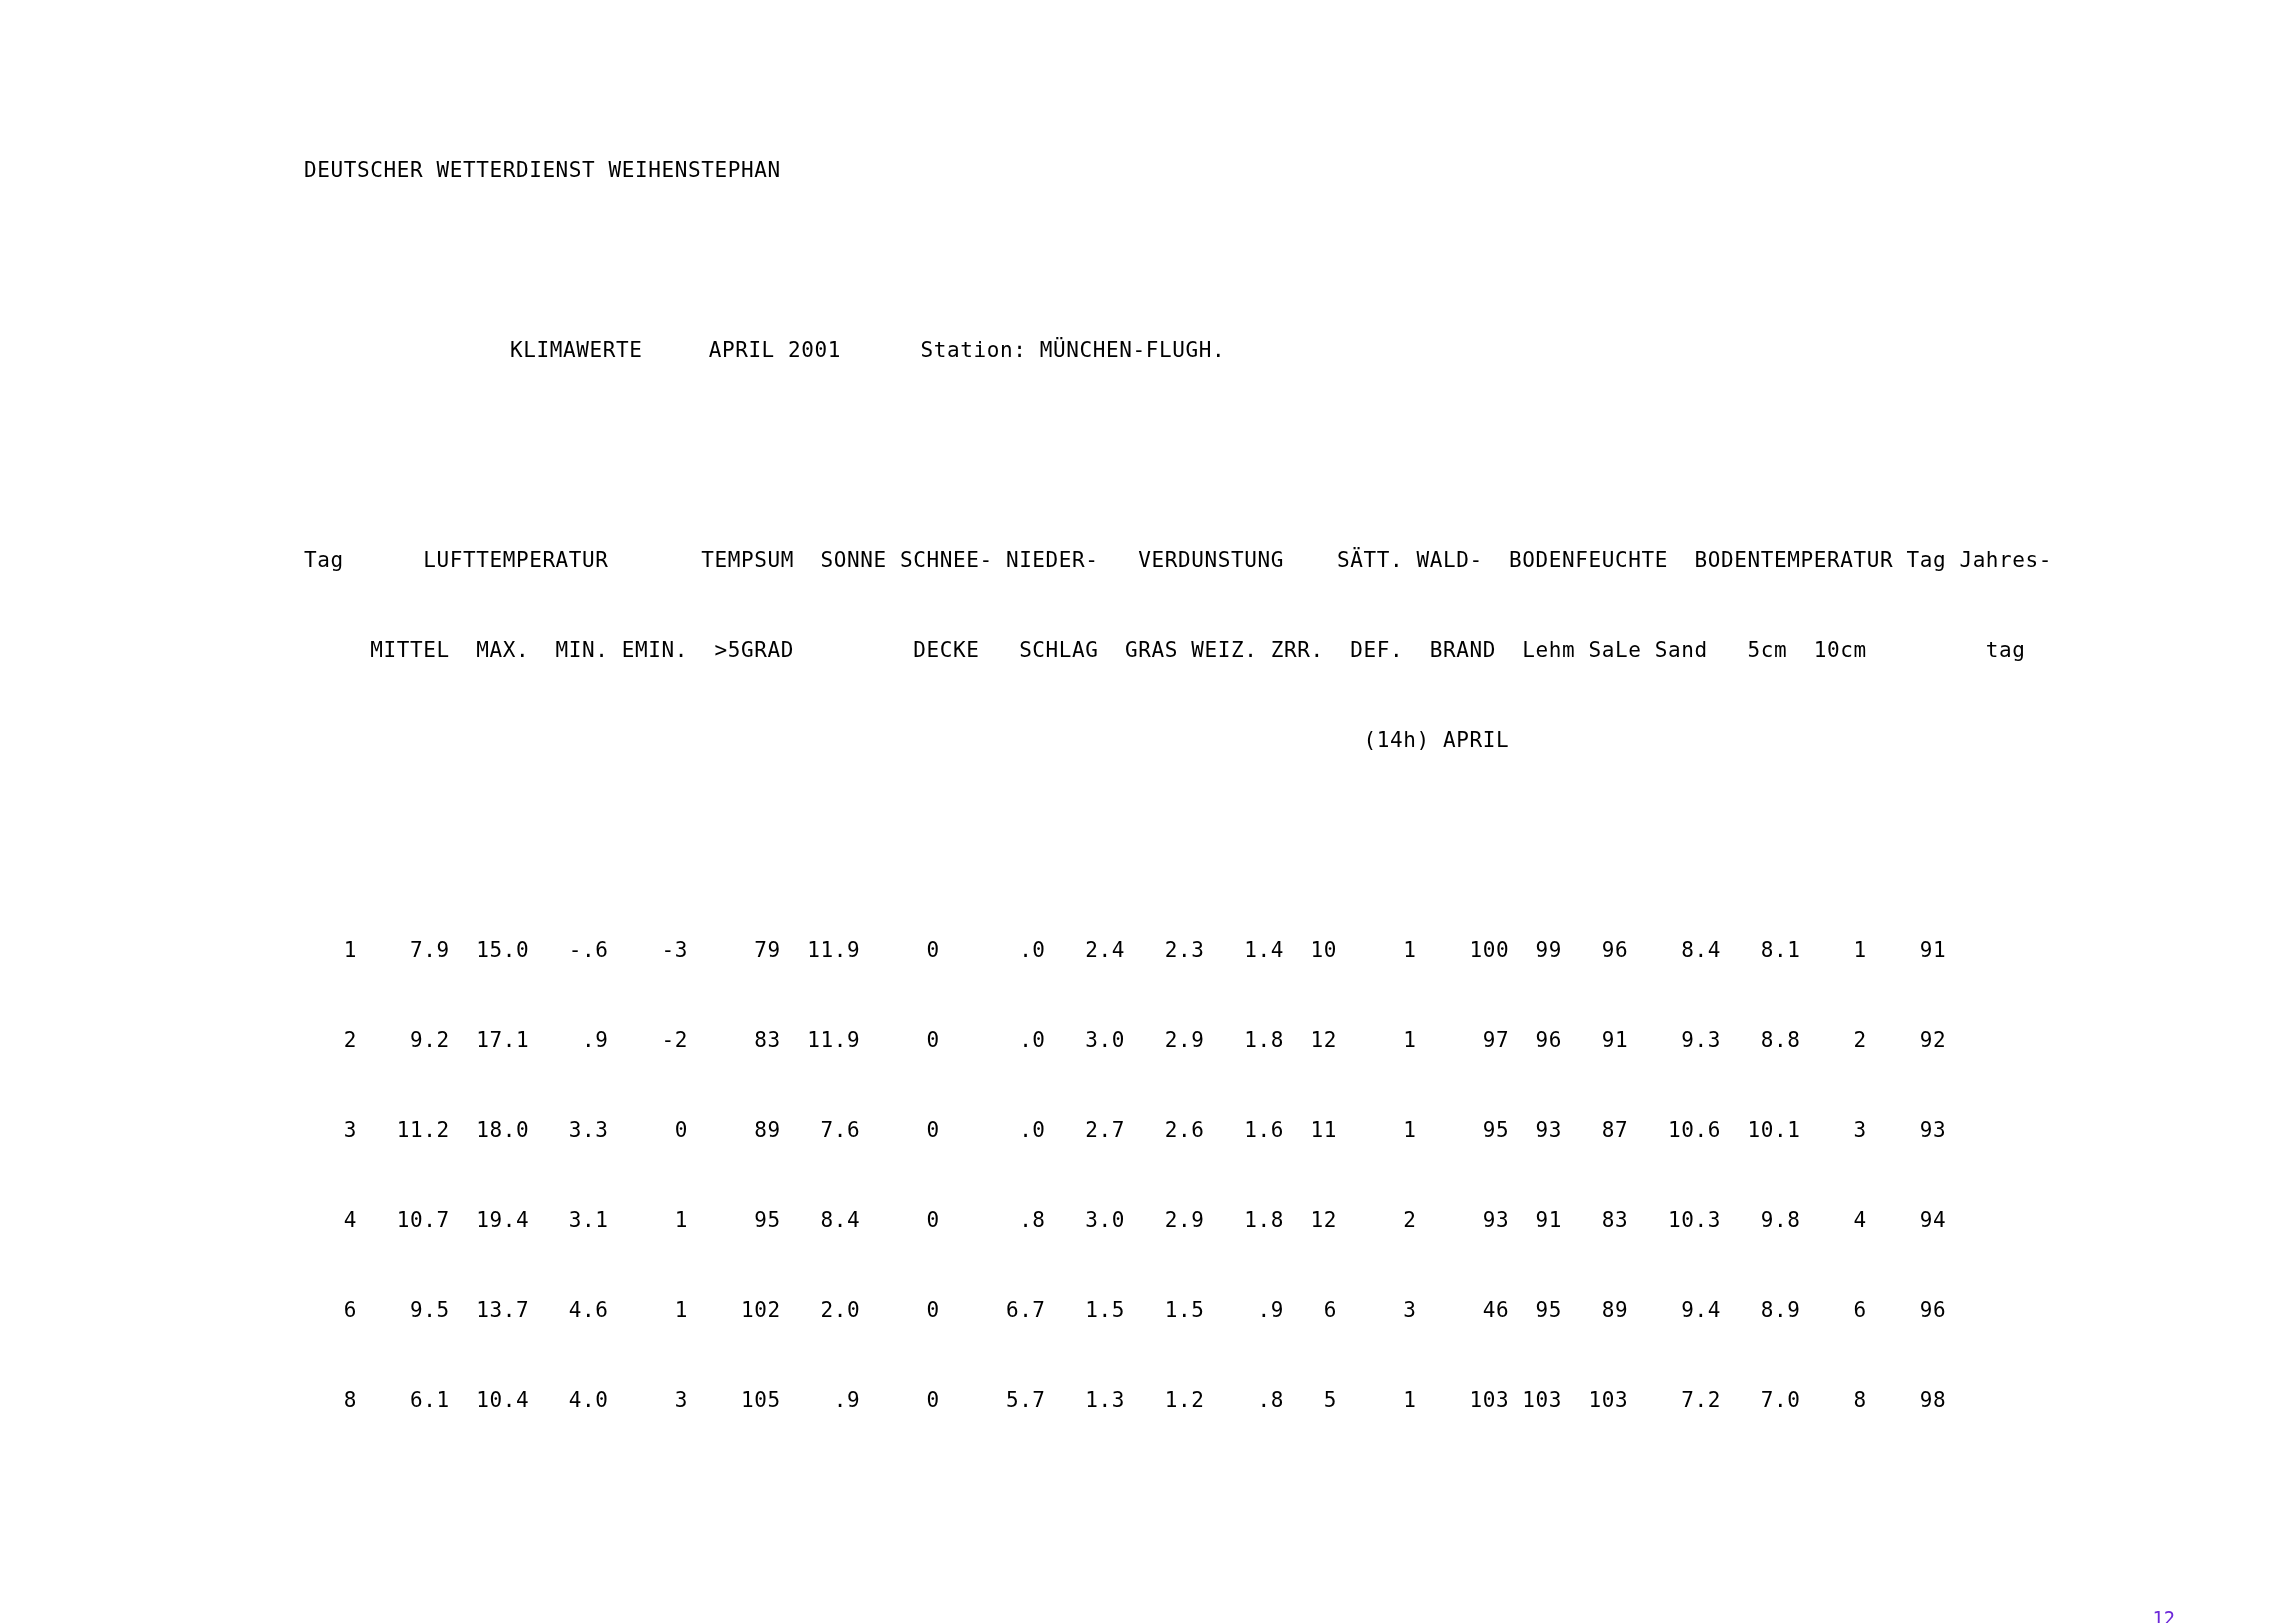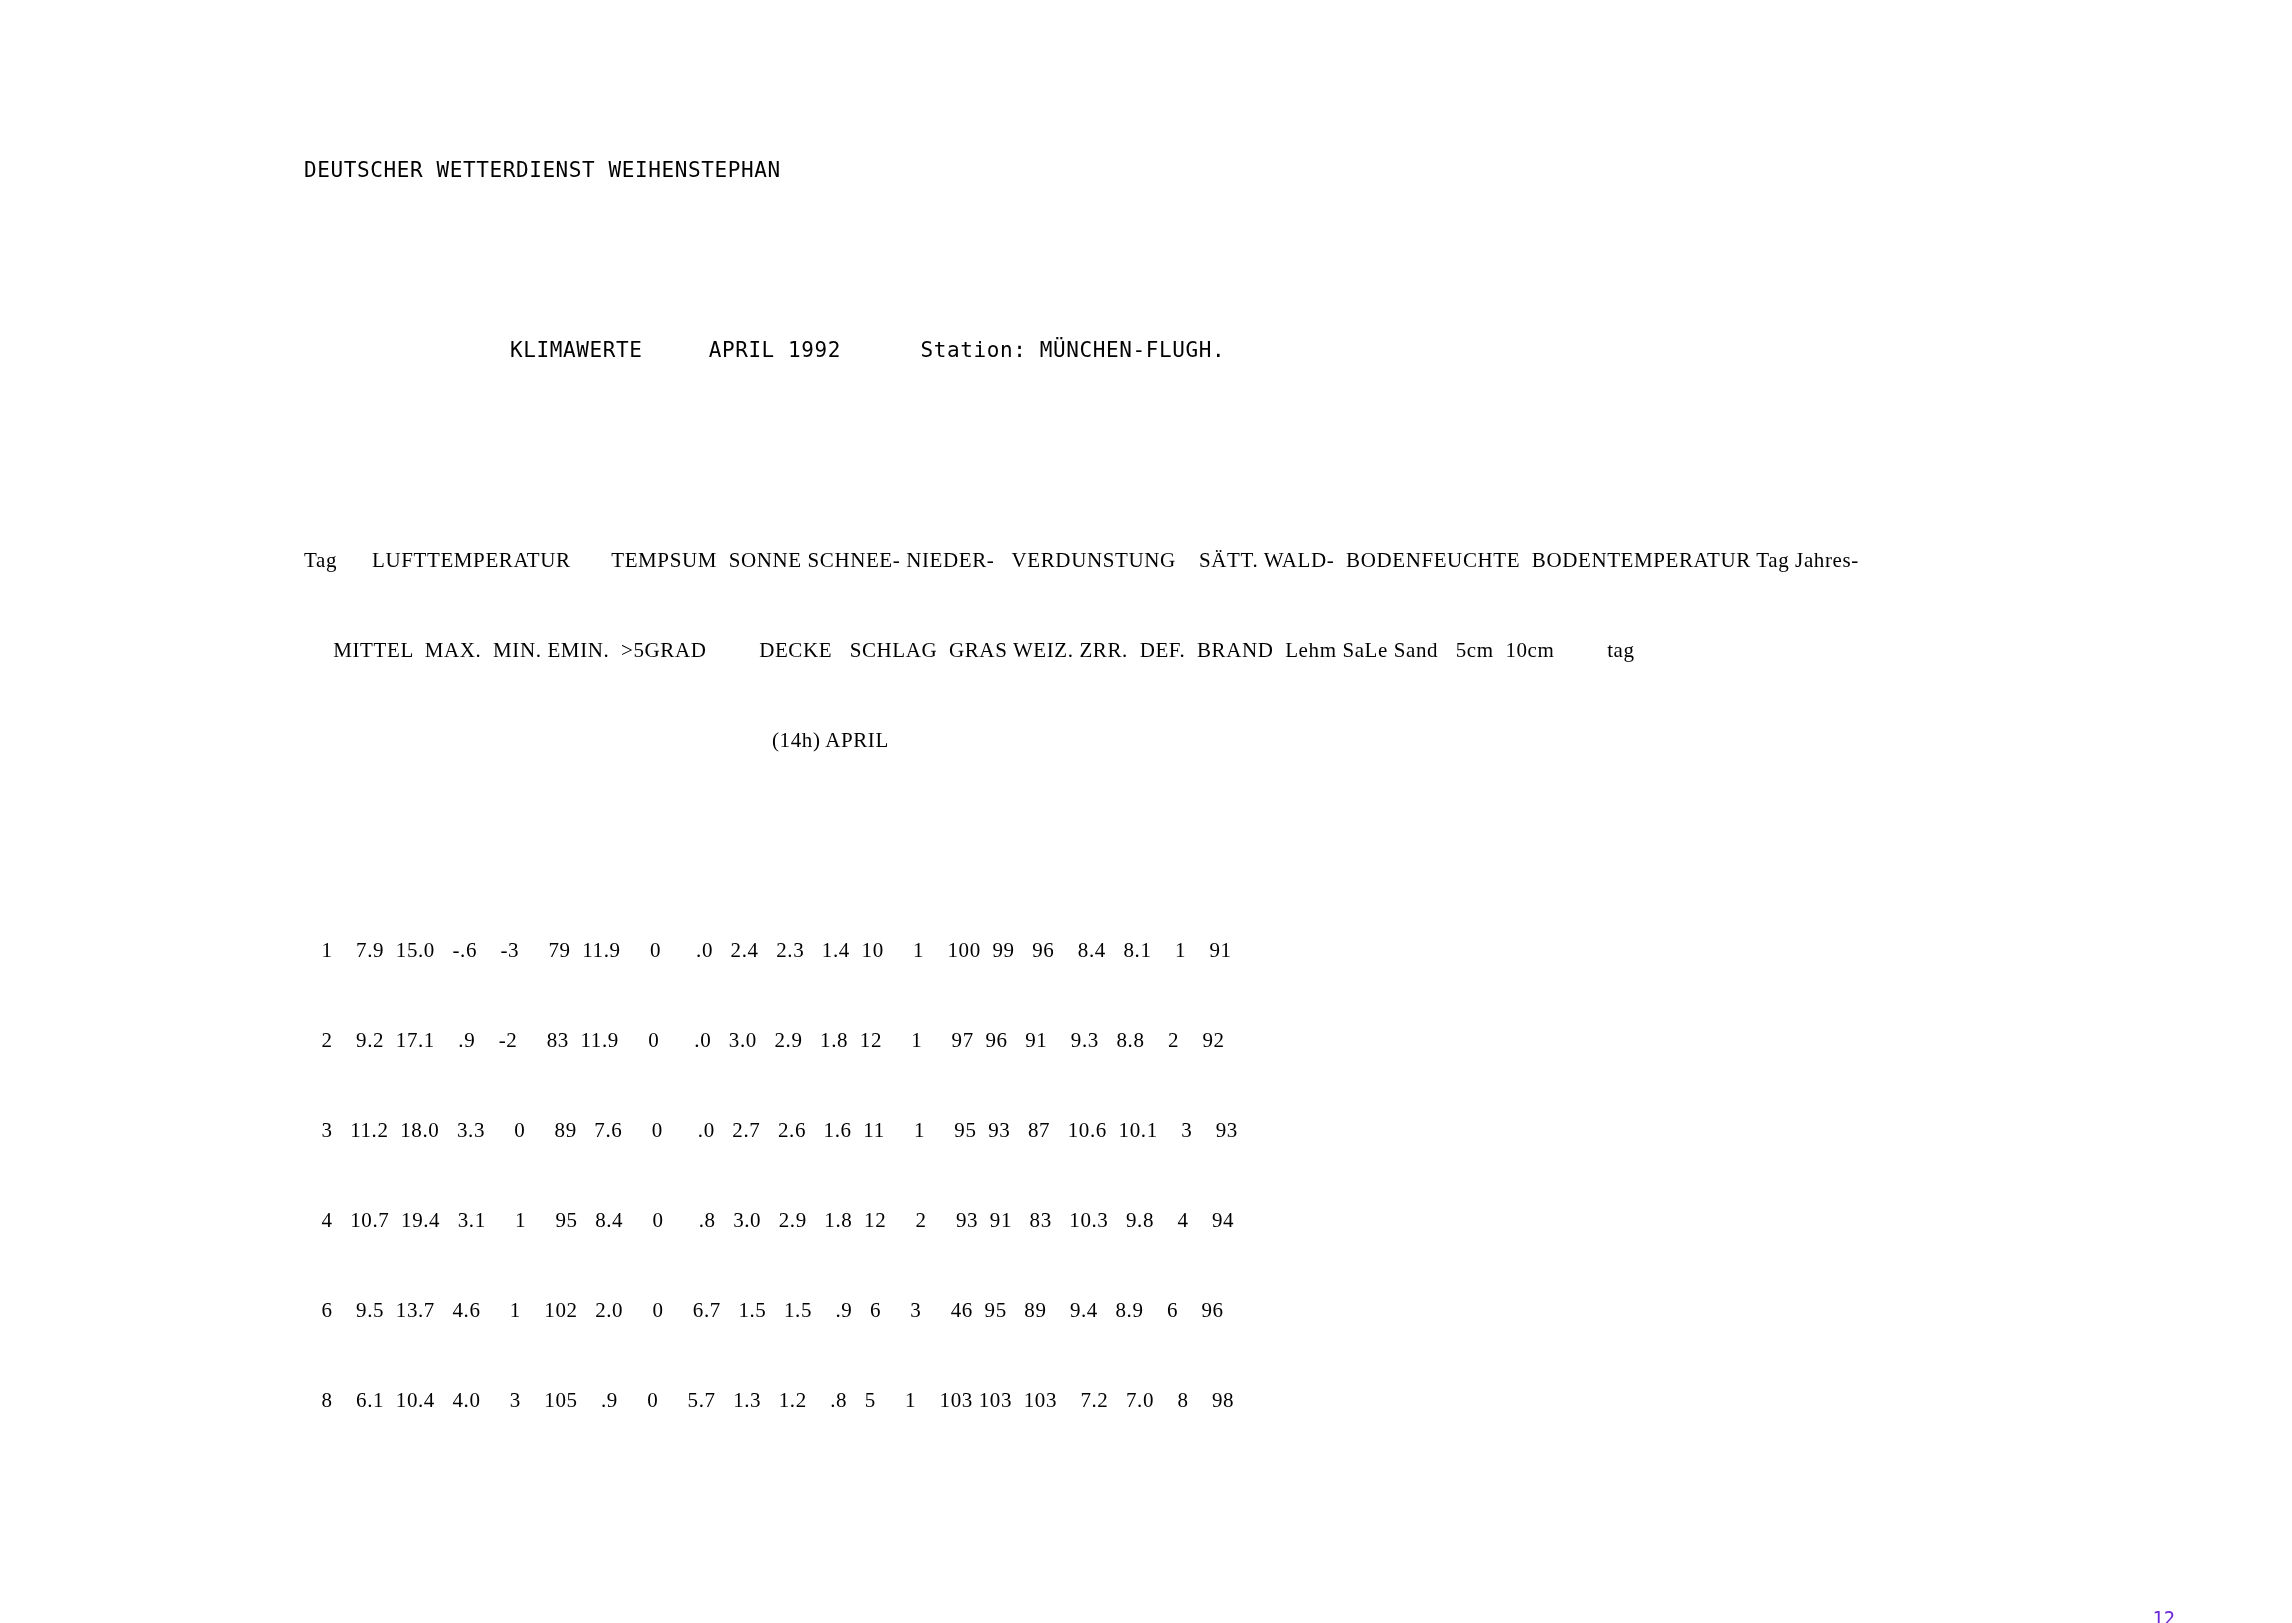--- a/index.html
+++ b/index.html
@@ -29,21 +29,20 @@
     letter-spacing: 0.6px;
   }
   .ind-head {
     padding-left: 304px;
   }
   .ind-title {
     padding-left: 510px;
   }
   .ind-table {
     padding-left: 304px;
-    font-family: Liberation Serif, serif;
   }
   .blank {
     display: block;
     height: 30px;
   }
   .pageno {
     position: absolute;
     right: 118px;
     bottom: 17.6px;
     font-size: 18.6px;
@@ -52,21 +51,21 @@
   .row { display: block; }
 </style>
 </head>
 <body>
 
 <div class="page">
   <div class="doc">
 
     <span class="row ind-head">DEUTSCHER WETTERDIENST WEIHENSTEPHAN</span>
     <span class="blank"></span>
-    <span class="row ind-title">KLIMAWERTE     APRIL 1992      Station: MÜNCHEN-FLUGH.</span>
+    <span class="row ind-title">KLIMAWERTE     APRIL 2001      Station: MÜNCHEN-FLUGH.</span>
     <span class="blank"></span>
 
     <span class="row ind-table">Tag      LUFTTEMPERATUR       TEMPSUM  SONNE SCHNEE- NIEDER-   VERDUNSTUNG    SÄTT. WALD-  BODENFEUCHTE  BODENTEMPERATUR Tag Jahres-</span>
     <span class="row ind-table">     MITTEL  MAX.  MIN. EMIN.  &gt;5GRAD         DECKE   SCHLAG  GRAS WEIZ. ZRR.  DEF.  BRAND  Lehm SaLe Sand   5cm  10cm         tag</span>
     <span class="row ind-table">                                                                                (14h) APRIL</span>
     <span class="blank"></span>
 
     <span class="row ind-table">   1    7.9  15.0   -.6    -3     79  11.9     0      .0   2.4   2.3   1.4  10     1    100  99   96    8.4   8.1    1    91</span>
     <span class="row ind-table">   2    9.2  17.1    .9    -2     83  11.9     0      .0   3.0   2.9   1.8  12     1     97  96   91    9.3   8.8    2    92</span>
     <span class="row ind-table">   3   11.2  18.0   3.3     0     89   7.6     0      .0   2.7   2.6   1.6  11     1     95  93   87   10.6  10.1    3    93</span>

